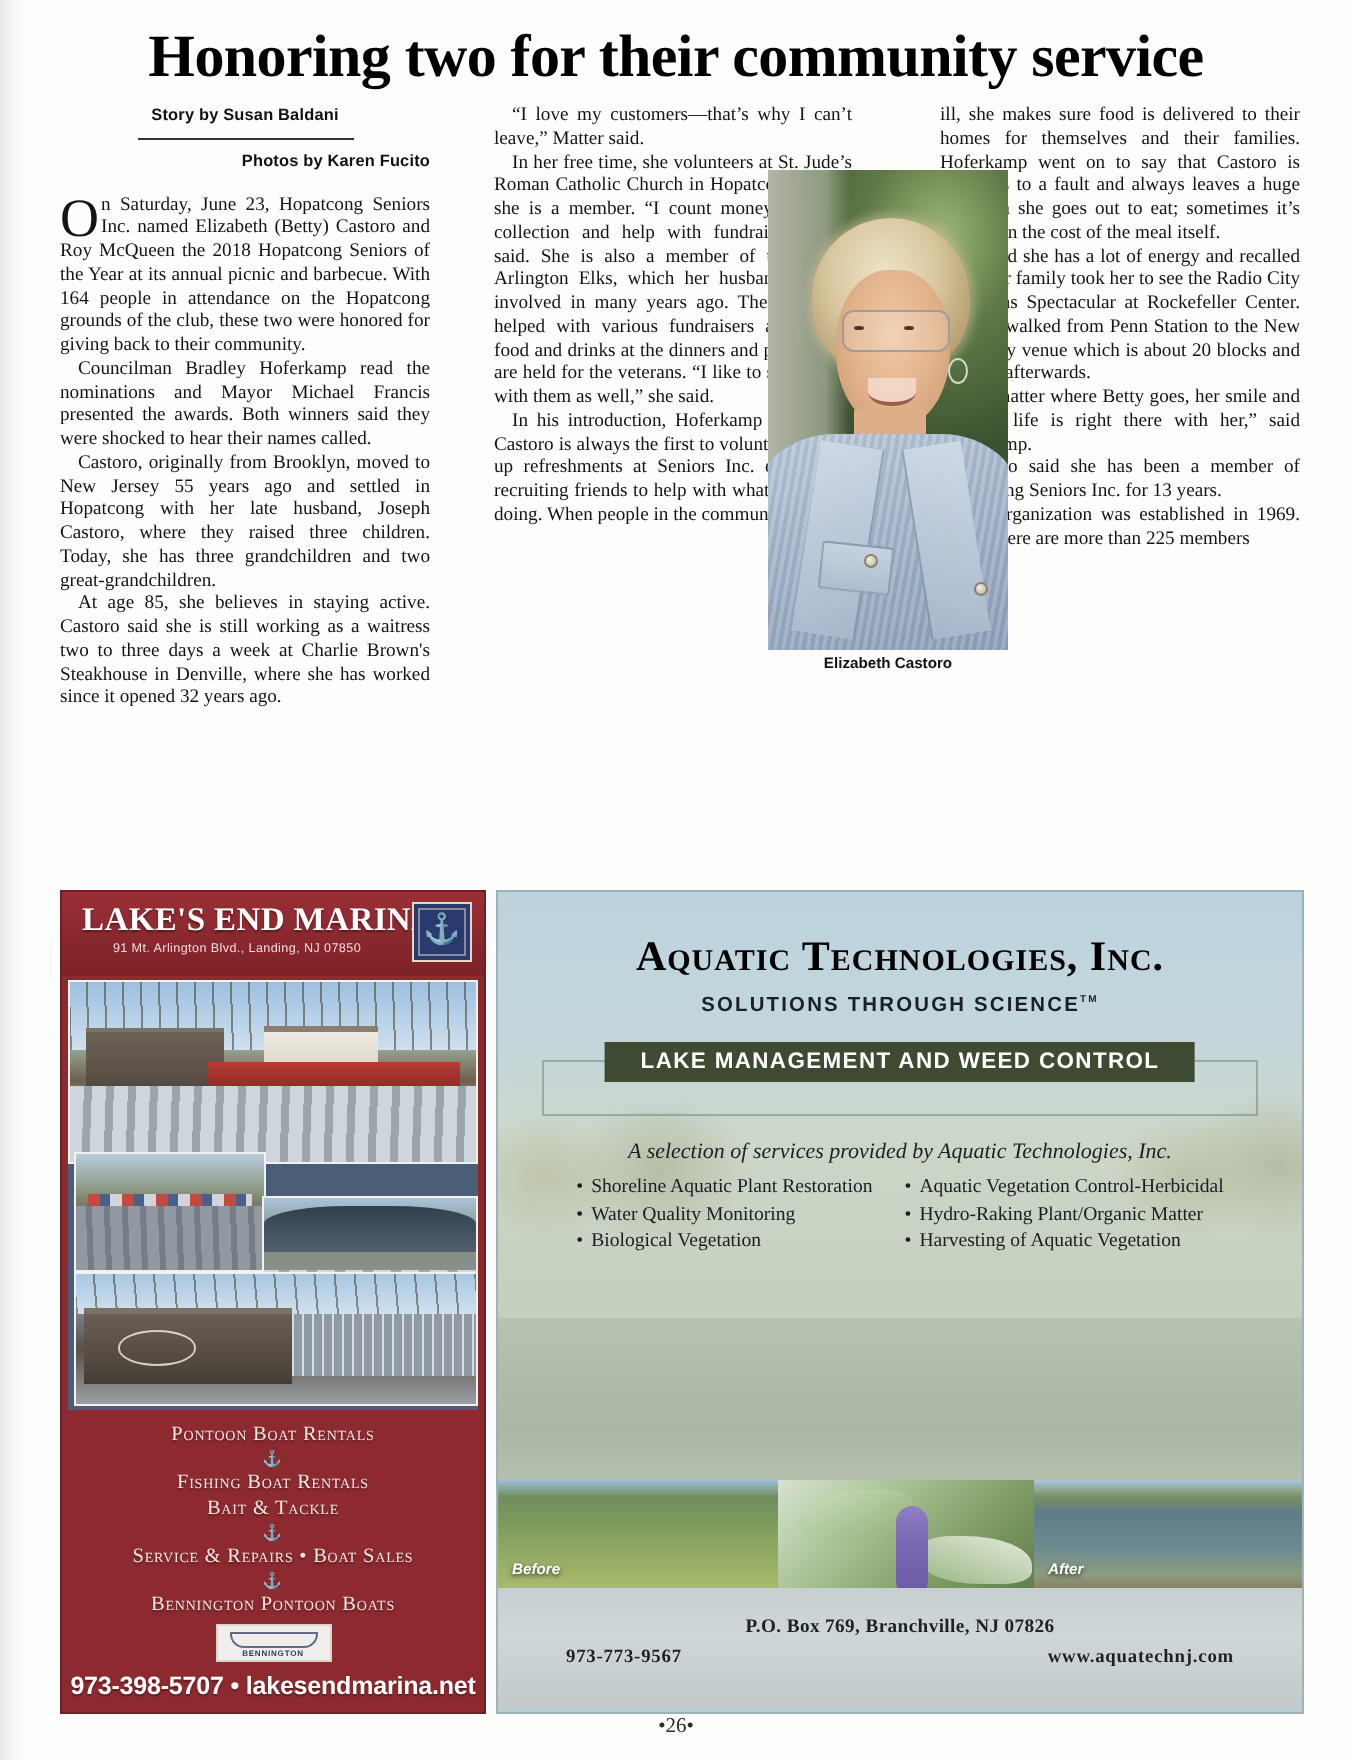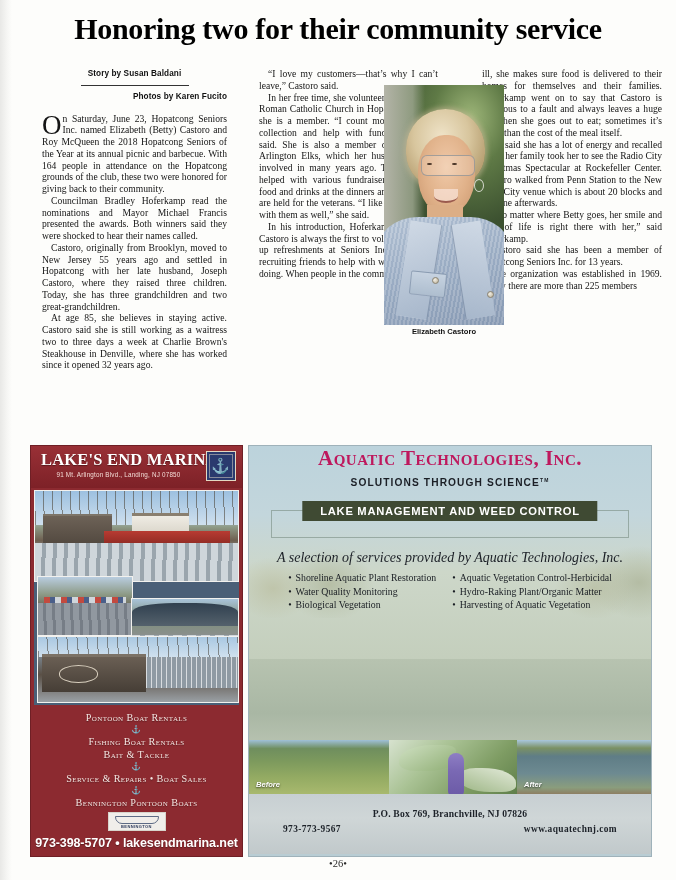--- a/index.html
+++ b/index.html
@@ -46,29 +46,28 @@
   
   .article {
     position: absolute;
     left: 30px;
     top: 52px;
     width: 620px;
     height: 382px;
   }
   .col {
     position: absolute;
-    top: 16px;
+    top: 0;
     width: 185px;
     font-size: 9.6px;
     line-height: 11.75px;
     text-align: justify;
     text-justify: inter-word;
     hyphens: auto;
     color: #141414;
-    margin-left: 12px;
   }
   .col1 { left: 0px; }
   .col2 { left: 217px; }
   .col3 { left: 434px; width: 186px; }
 
   .byline-block {
     text-align: center;
     font-family: "Liberation Sans", sans-serif;
     font-weight: bold;
     font-size: 8.2px;
@@ -481,21 +480,22 @@
   }
   .aq-inner { position: relative; z-index: 2; }
 
   .aq-title {
     text-align: center;
     font-family: "Liberation Serif", serif;
     font-weight: bold;
     font-size: 21px;
     font-variant: small-caps;
     letter-spacing: .5px;
-    color: #be185d;
+    color: #000000;
+    margin-top: 20px;
   }
   .aq-tag {
     text-align: center;
     font-family: "Liberation Sans", sans-serif;
     font-weight: bold;
     font-size: 10.2px;
     letter-spacing: 1.1px;
     color: #1b1f26;
     padding-top: 6px;
   }
@@ -526,21 +526,21 @@
     font-size: 11.4px;
     line-height: 16px;
     color: #1c2026;
     letter-spacing: .2px;
   }
 
   .aq-services-title {
     text-align: center;
     font-family: "Liberation Serif", serif;
     font-style: italic;
-    font-size: 14px;
+    font-size: 11px;
     color: #1b1f26;
     padding: 12px 0 5px 0;
   }
   .aq-services {
     display: flex;
     justify-content: center;
     gap: 16px;
     padding: 0 18px;
   }
   .aq-col ul {
@@ -662,21 +662,21 @@
         <div class="l2">Photos by Karen Fucito</div>
       </div>
       <p class="dropcap-par"><span class="dropcap">O</span><span>n Saturday, June 23, Hopatcong Seniors Inc. named Elizabeth (Betty) Castoro and Roy McQueen the 2018 Hopatcong Seniors of the Year at its annual picnic and barbecue. With 164 people in attendance on the Hopatcong grounds of the club, these two were honored for giving back to their community.</span></p>
       <p class="body-par">Councilman Bradley Hoferkamp read the nominations and Mayor Michael Francis presented the awards. Both winners said they were shocked to hear their names called.</p>
       <p class="body-par">Castoro, originally from Brooklyn, moved to New Jersey 55 years ago and settled in Hopatcong with her late husband, Joseph Castoro, where they raised three children. Today, she has three grandchildren and two great-grandchildren.</p>
       <p class="body-par">At age 85, she believes in staying active. Castoro said she is still working as a waitress two to three days a week at Charlie Brown's Steakhouse in Denville, where she has worked since it opened 32 years ago.</p>
     </div>
 
     <div class="col col2">
       <div class="photo-wrap-col2"></div>
-      <p class="body-par">“I love my customers—that’s why I can’t leave,” Castoro said.</p>
+      <p class="body-par">“I love my customers—that’s why I can’t leave,” Matter said.</p>
       <p class="body-par">In her free time, she volunteers at St. Jude’s Roman Catholic Church in Hopatcong, where she is a member. “I count money from the collection and help with fundraising,” she said. She is also a member of the Mount Arlington Elks, which her husband got her involved in many years ago. There she has helped with various fundraisers and serves food and drinks at the dinners and picnics that are held for the veterans. “I like to sit and talk with them as well,” she said.</p>
       <p class="body-par">In his introduction, Hoferkamp mentioned Castoro is always the first to volunteer, setting up refreshments at Seniors Inc. events and recruiting friends to help with whatever she is doing. When people in the community are</p>
     </div>
 
     <div class="col col3">
       <div class="photo-wrap-col3"></div>
       <p class="body-par noindent">ill, she makes sure food is delivered to their homes for themselves and their families. Hoferkamp went on to say that Castoro is generous to a fault and always leaves a huge tip when she goes out to eat; sometimes it’s more than the cost of the meal itself.</p>
       <p class="body-par">He said she has a lot of energy and recalled when her family took her to see the Radio City Christmas Spectacular at Rockefeller Center. Castoro walked from Penn Station to the New York City venue which is about 20 blocks and felt fine afterwards.</p>
       <p class="body-par">“No matter where Betty goes, her smile and love of life is right there with her,” said Hoferkamp.</p>
       <p class="body-par">Castoro said she has been a member of Hopatcong Seniors Inc. for 13 years.</p>

